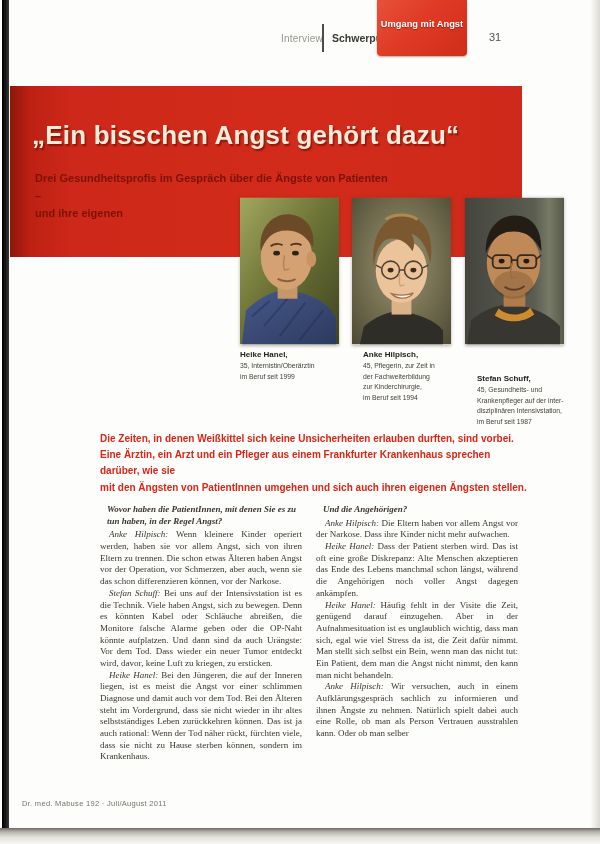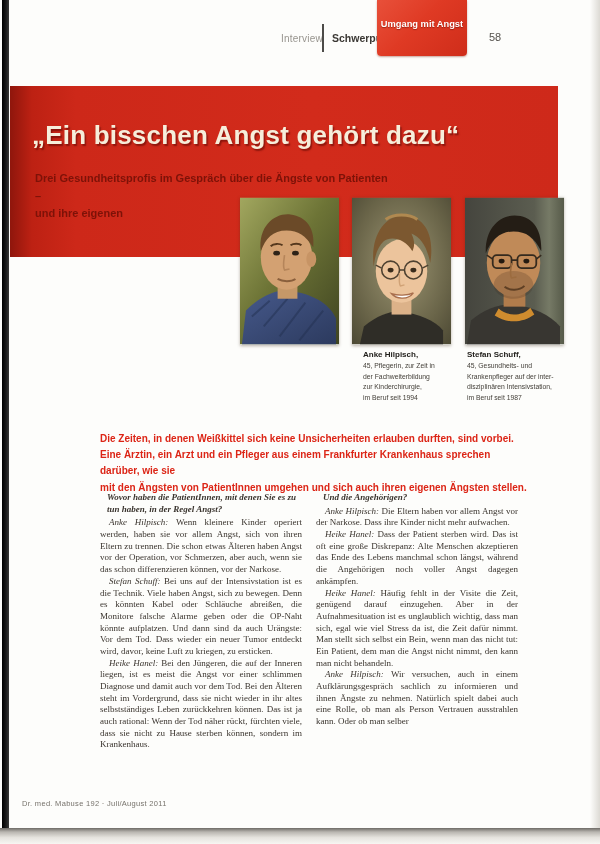--- a/index.html
+++ b/index.html
@@ -44,78 +44,79 @@
   }
   .hdr-badge span{
     font-size:9.3px;font-weight:bold;color:#fff;padding-bottom:8px;white-space:nowrap;
     text-shadow:0 1px 1px rgba(100,10,0,.5);
   }
   .hdr-pageno{
     position:absolute;left:489px;top:31px;font-size:11px;color:#54514c;
   }
   
   .title-block{
-    position:absolute;left:10px;top:86px;width:548px;height:171px;
+    position:absolute;left:10px;top:86px;width:477px;height:171px;
     background:linear-gradient(to right,#8f160c 0%,#bd2113 4%,#cd2819 12%,#d22b1b 55%,#ce291a 100%);
+    padding-left:35px;
   }
   .article-title{
     position:absolute;left:22px;top:34px;width:440px;
     font-size:26px;font-weight:bold;color:#f6eedb;letter-spacing:.2px;
     text-shadow:1.5px 1.5px 1.5px rgba(85,5,0,.55);
     white-space:nowrap;
   }
   .article-subtitle{
     position:absolute;left:25px;top:84px;width:360px;
     font-size:11px;font-weight:bold;color:#7d1208;line-height:1.6;white-space:pre-line;
   }
   
   .portrait{
     position:absolute;top:197px;width:99px;height:148px;overflow:hidden;
     box-shadow:0 1px 3px rgba(60,40,20,.35);
   }
   .portrait svg{display:block;width:100%;height:100%;}
   .p1{left:240px;} .p2{left:352px;} .p3{left:465px;}
   .caption{position:absolute;top:349px;width:110px;}
-  .c1{left:240px;} .c2{left:352px;margin-left:11px;} .c3{left:467px;}
+  .c1{left:240px;} .c2{left:352px;margin-left:11px;} .c3{left:477px;margin-top:24px;}
   .caption .cap-name{font-size:8px;font-weight:bold;color:#23211d;line-height:1.4;}
   .caption .cap-details{font-size:6.8px;color:#45413a;line-height:1.55;white-space:pre-line;margin-top:1px;}
   
   .intro{
     position:absolute;left:100px;top:431px;width:430px;
     font-size:10px;font-weight:bold;color:#dc2516;line-height:1.62;white-space:pre-line;
   }
   
   .columns{
     position:absolute;left:100px;top:492px;width:418px;height:324px;overflow:hidden;
     display:flex;gap:14px;
   }
   .col{flex:1 1 0;font-family:"Liberation Serif","DejaVu Serif",serif;
     font-size:9px;line-height:1.3;color:#3a342e;text-align:justify;}
   .col p{margin:0;}
   .col p.q{font-style:italic;font-weight:bold;margin:7px 0 2px 7px;text-align:left;}
-  .col p.q:first-child{margin-top:0;}
+  .col p.q:first-child{margin-top:12px;}
   .col p.a{text-indent:9px;}
   .col .speaker{font-style:italic;}
   
   .footer{
     position:absolute;left:22px;top:799px;font-size:7.5px;color:#77736c;letter-spacing:.3px;
   }
 </style>
 </head>
 <body>
 
 <div class="scan-page">
 
   <span class="hdr-section">Interview</span>
   <div class="hdr-divider"></div>
   <span class="hdr-focus-label">Schwerpunkt:</span>
   <div class="hdr-badge">
     <span>Umgang mit Angst</span>
   </div>
-  <span class="hdr-pageno">58</span>
+  <span class="hdr-pageno">31</span>
 
   <div class="title-block">
     <div class="article-title">„Ein bisschen Angst gehört dazu“</div>
     <div class="article-subtitle">Drei Gesundheitsprofis im Gespräch über die Ängste von Patienten –
 und ihre eigenen</div>
   </div>
 
   <div class="portrait p1">
     <svg viewBox="0 0 100 148">
       <defs>
@@ -189,20 +190,25 @@
       <rect x="28" y="58" width="19" height="13" rx="4" fill="none" stroke="#342a1e" stroke-width="1.8"></rect>
       <rect x="53" y="58" width="19" height="13" rx="4" fill="none" stroke="#342a1e" stroke-width="1.8"></rect>
       <path d="M47,63 L53,63 M28,62 L22,58 M72,62 L77,58" stroke="#342a1e" stroke-width="1.6"></path>
       <ellipse cx="37" cy="64" rx="3" ry="2.4" fill="#241a10"></ellipse>
       <ellipse cx="62" cy="64" rx="3" ry="2.4" fill="#241a10"></ellipse>
       <path d="M47,66 C46,74 45,78 47,81 L52,80" stroke="#9c6c3f" stroke-width="1.6" fill="none"></path>
       <path d="M40,90 C45,94 55,94 60,89" stroke="#5e3f24" stroke-width="2" fill="none"></path>
     </svg>
   </div>
 
+  <div class="caption c1">
+    <div class="cap-name">Heike Hanel,</div>
+    <div class="cap-details">35, Internistin/Oberärztin
+im Beruf seit 1999</div>
+  </div>
   <div class="caption c2">
     <div class="cap-name">Anke Hilpisch,</div>
     <div class="cap-details">45, Pflegerin, zur Zeit in
 der Fachweiterbildung
 zur Kinderchirurgie,
 im Beruf seit 1994</div>
   </div>
   <div class="caption c3">
     <div class="cap-name">Stefan Schuff,</div>
     <div class="cap-details">45, Gesundheits- und

